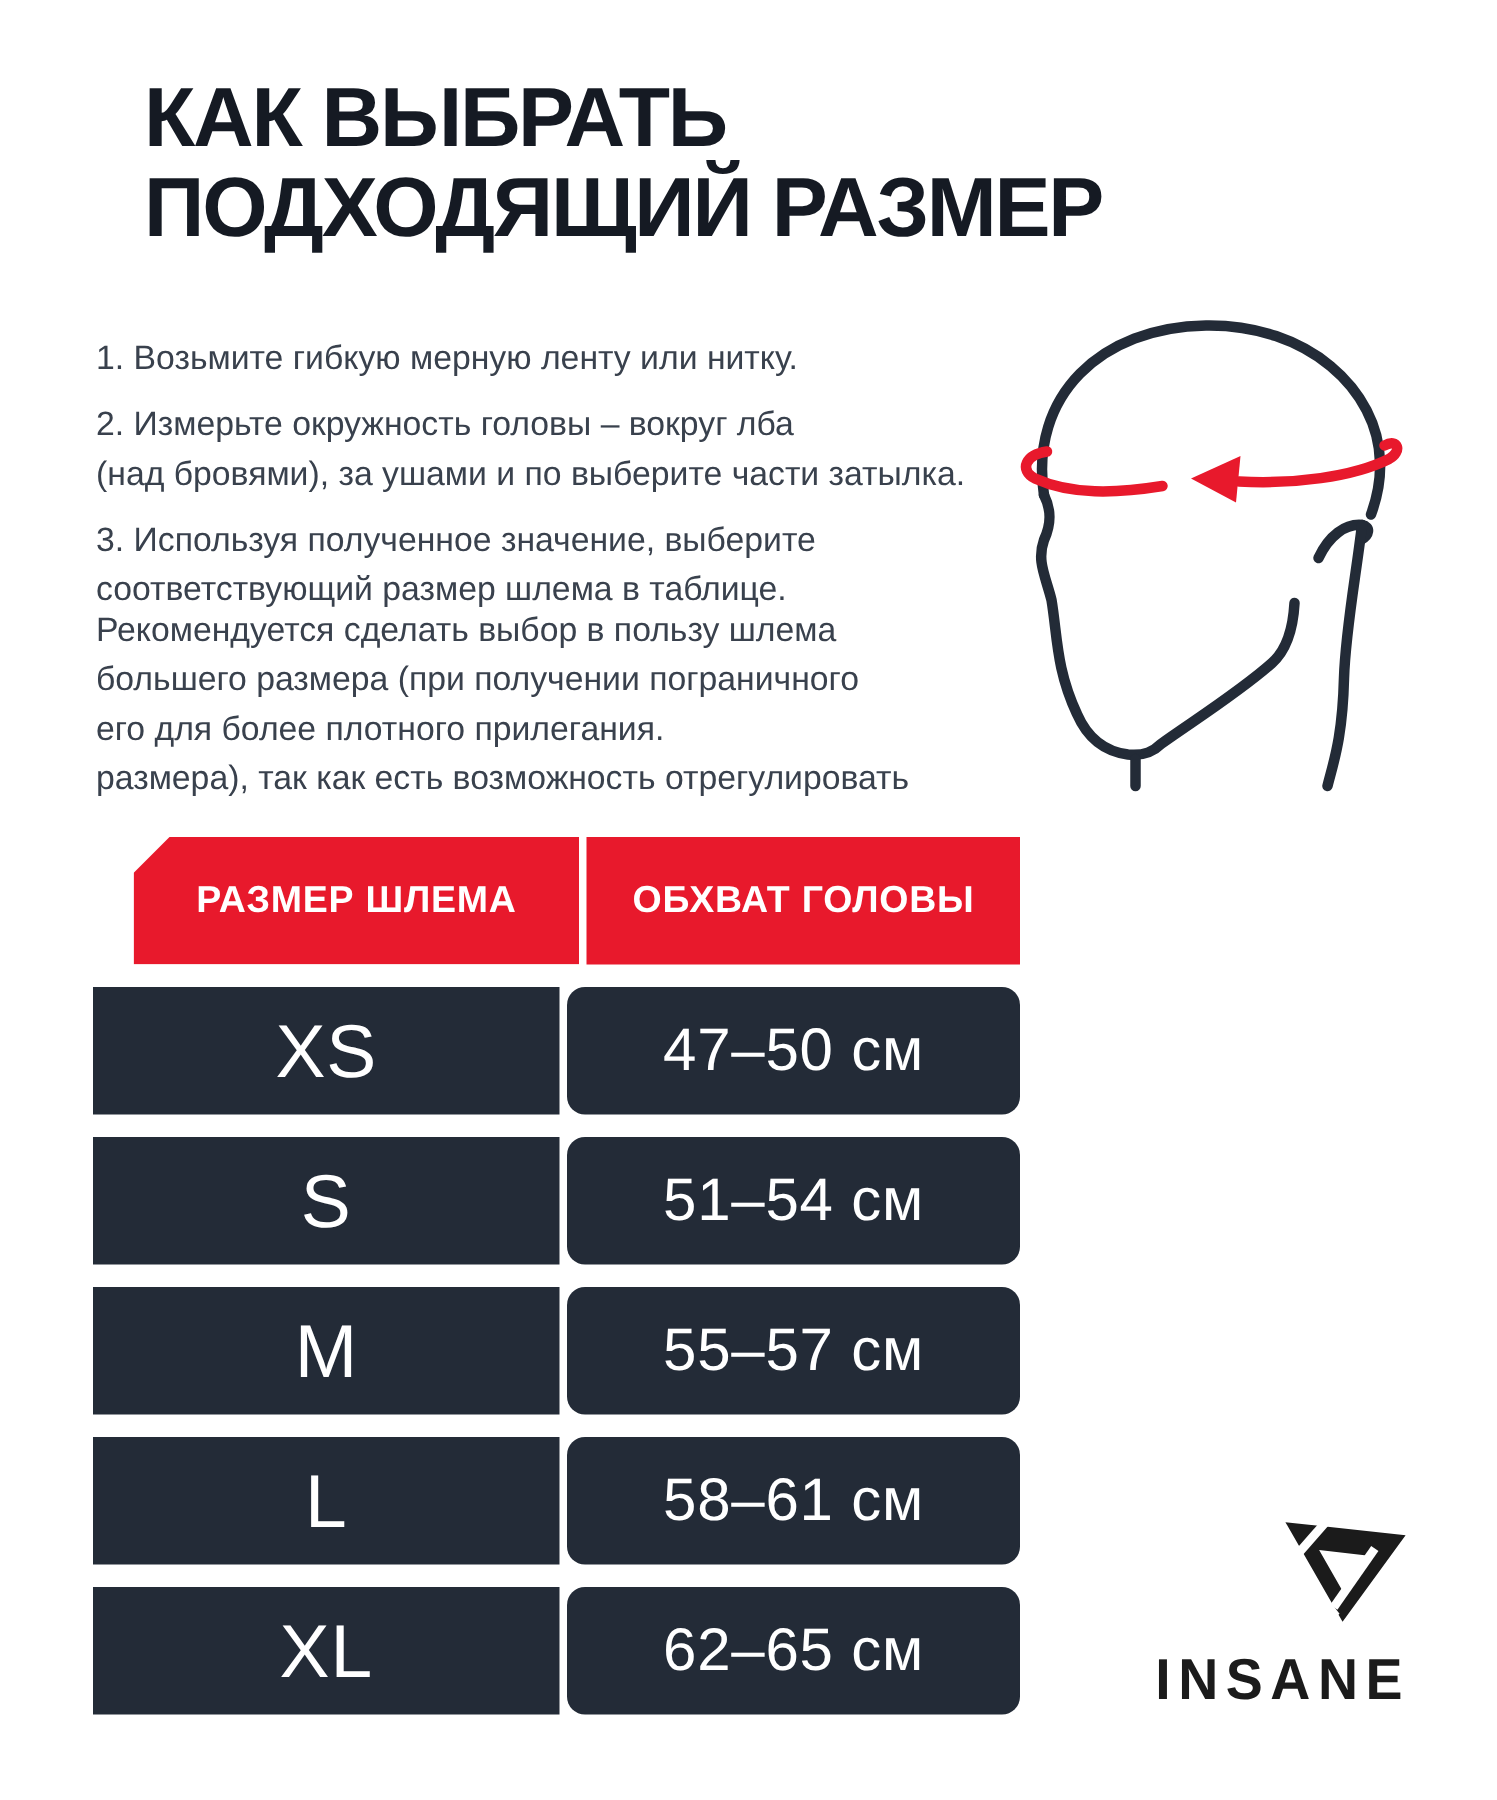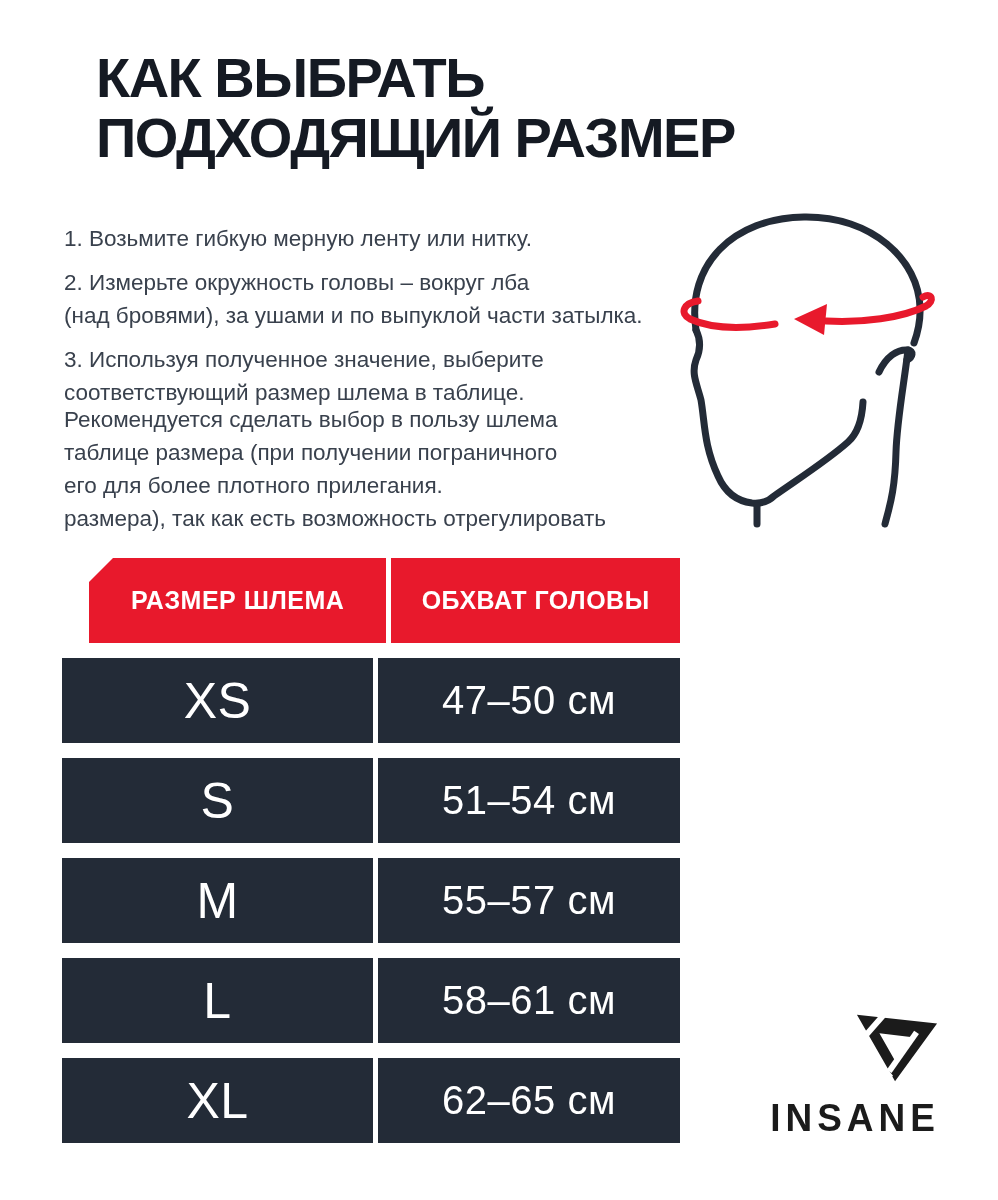--- a/index.html
+++ b/index.html
@@ -50,21 +50,21 @@
   .t-row.header{margin-top:0;padding-left:27px;}
   .cell{
     height:85px;display:flex;align-items:center;justify-content:center;
     color:var(--white);
   }
   .cell.c1{width:311px;}
   .cell.c2{width:302px;}
   .header .cell{background:var(--accent-red);font-weight:700;font-size:25px;letter-spacing:.5px;}
   .header .cell.c1{clip-path:polygon(24px 0,100% 0,100% 100%,0 100%,0 24px);}
   .data .cell{background:var(--dark-navy);font-size:50px;font-weight:400;letter-spacing:.5px;}
-  .data .cell.c2{font-size:40px;}
+  .data .cell.c2{font-size:40px;border-radius:12px;}
 
   
   .brand-logo{position:absolute;left:705px;top:1008px;width:235px;text-align:right;}
   .logo-emblem{width:86px;height:78px;display:inline-block;}
   .logo-wordmark{
     margin-top:8px;font-size:37px;font-weight:700;letter-spacing:5px;
     color:var(--logo-color);text-transform:uppercase;
     transform:scaleY(1.04);
   }
 </style>
@@ -77,31 +77,31 @@
     <div>КАК ВЫБРАТЬ</div>
     <div>ПОДХОДЯЩИЙ РАЗМЕР</div>
   </div>
 
   <div class="instructions">
     <div class="instruction-item">
       <div class="body-line">1. Возьмите гибкую мерную ленту или нитку.</div>
     </div>
     <div class="instruction-item">
       <div class="body-line">2. Измерьте окружность головы – вокруг лба</div>
-      <div class="body-line">(над бровями), за ушами и по выпуклой части затылка.</div>
+      <div class="body-line">(над бровями), за ушами и по выберите части затылка.</div>
     </div>
     <div class="instruction-item">
       <div class="body-line">3. Используя полученное значение, выберите</div>
       <div class="body-line">соответствующий размер шлема в таблице.</div>
     </div>
   </div>
 
   <div class="recommendation">
     <div class="body-line">Рекомендуется сделать выбор в пользу шлема</div>
-    <div class="body-line">таблице размера (при получении пограничного</div>
+    <div class="body-line">большего размера (при получении пограничного</div>
     <div class="body-line">его для более плотного прилегания.</div>
     <div class="body-line">размера), так как есть возможность отрегулировать</div>
   </div>
 
   <svg class="head-illustration" viewBox="0 0 282 348">
 
     <path class="head-line" d="M 20 128 C 10 62, 58 16, 128 15 C 196 14, 243 58, 244 106 C 244.5 118, 242 130, 238 141"></path>
 
     <path class="head-line" d="M 20 128 C 25 138, 25 147, 20 158 C 15 172, 21 182, 25 198 C 29 222, 28 244, 42 274
              C 49 290, 60 299, 76 301 C 87 302, 93 299, 98 294

